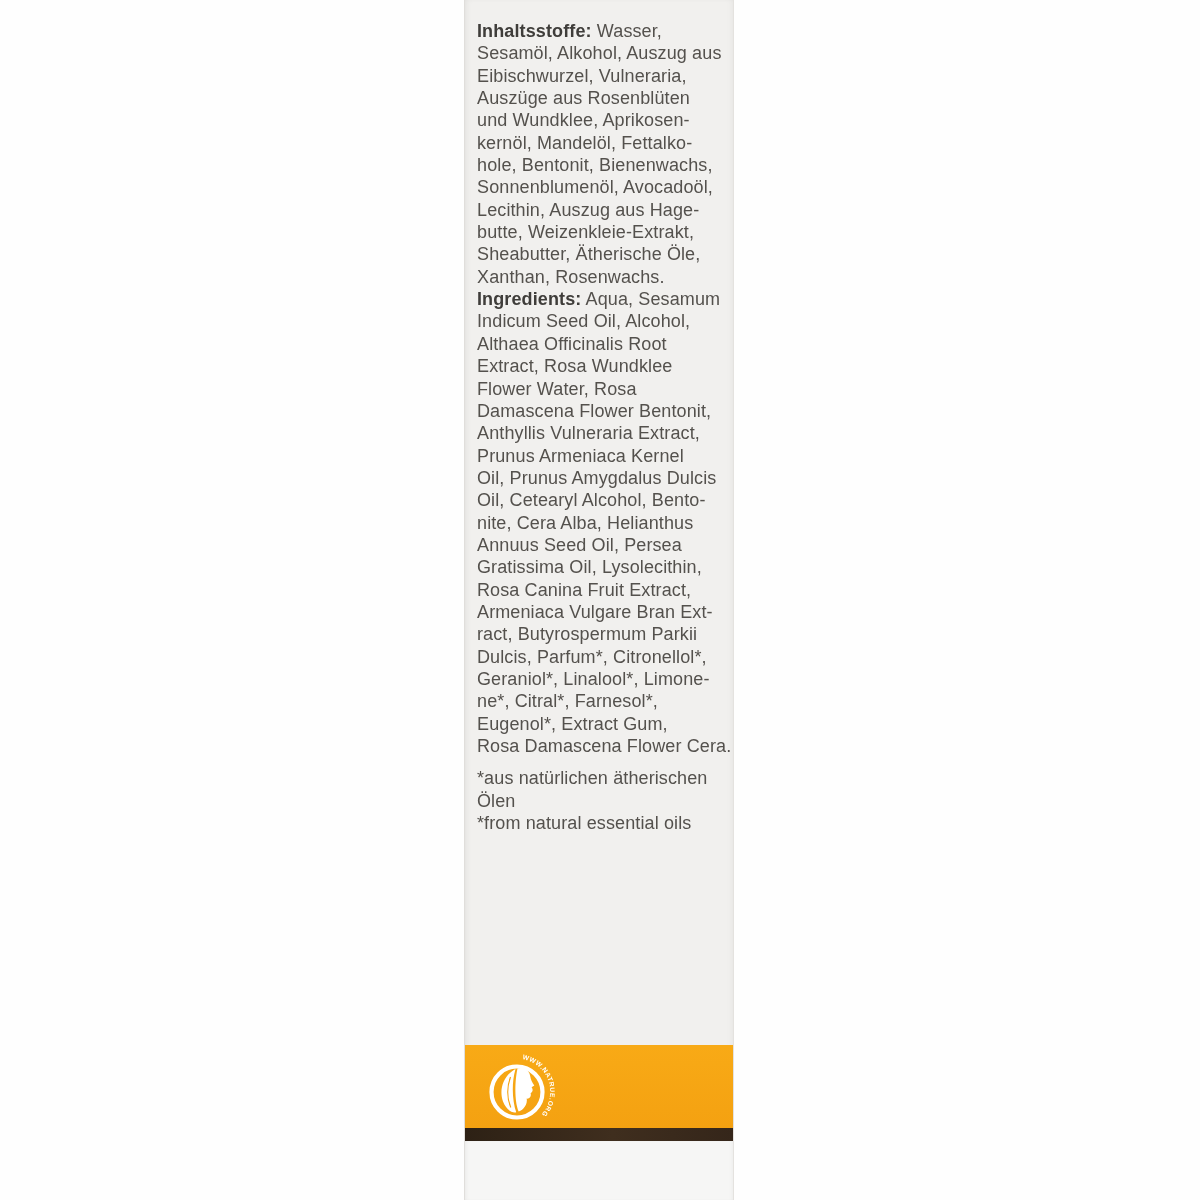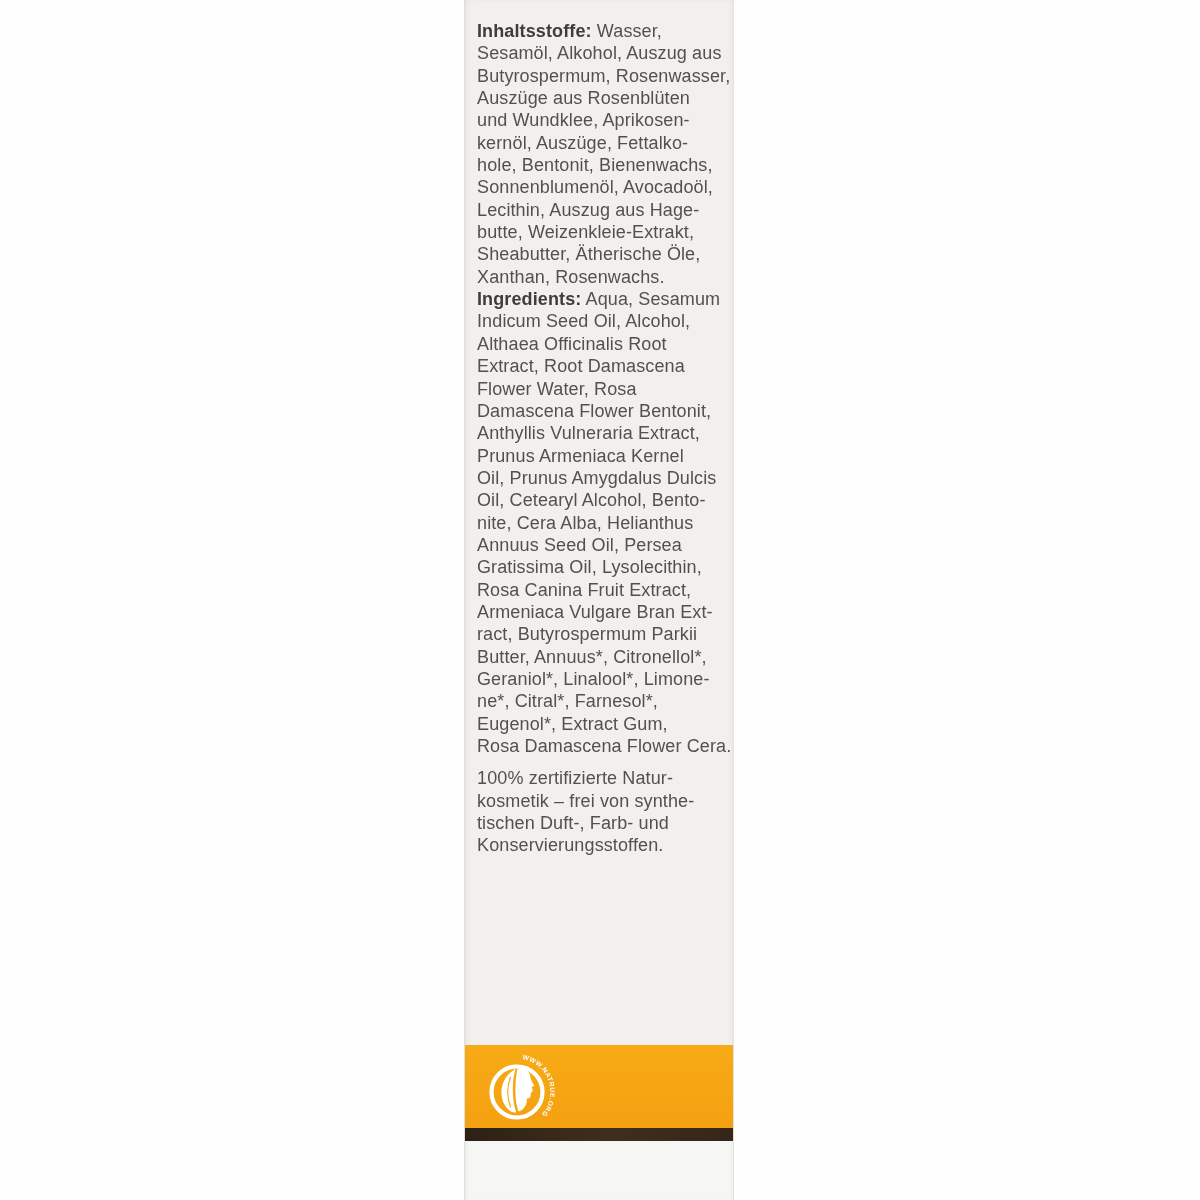--- a/index.html
+++ b/index.html
@@ -42,57 +42,56 @@
 </style>
 </head>
 <body>
 
 <div class="box">
 
   <div class="label">
       <div class="para">
         <div class="line"><b>Inhaltsstoffe:</b> Wasser,</div>
         <div class="line">Sesamöl, Alkohol, Auszug aus</div>
-        <div class="line">Butyrospermum, Rosenwasser,</div>
+        <div class="line">Eibischwurzel, Vulneraria,</div>
         <div class="line">Auszüge aus Rosenblüten</div>
         <div class="line">und Wundklee, Aprikosen-</div>
-        <div class="line">kernöl, Auszüge, Fettalko-</div>
+        <div class="line">kernöl, Mandelöl, Fettalko-</div>
         <div class="line">hole, Bentonit, Bienenwachs,</div>
         <div class="line">Sonnenblumenöl, Avocadoöl,</div>
         <div class="line">Lecithin, Auszug aus Hage-</div>
         <div class="line">butte, Weizenkleie-Extrakt,</div>
         <div class="line">Sheabutter, Ätherische Öle,</div>
         <div class="line">Xanthan, Rosenwachs.</div>
         <div class="line"><b>Ingredients:</b> Aqua, Sesamum</div>
         <div class="line">Indicum Seed Oil, Alcohol,</div>
         <div class="line">Althaea Officinalis Root</div>
-        <div class="line">Extract, Root Damascena</div>
+        <div class="line">Extract, Rosa Wundklee</div>
         <div class="line">Flower Water, Rosa</div>
         <div class="line">Damascena Flower Bentonit,</div>
         <div class="line">Anthyllis Vulneraria Extract,</div>
         <div class="line">Prunus Armeniaca Kernel</div>
         <div class="line">Oil, Prunus Amygdalus Dulcis</div>
         <div class="line">Oil, Cetearyl Alcohol, Bento-</div>
         <div class="line">nite, Cera Alba, Helianthus</div>
         <div class="line">Annuus Seed Oil, Persea</div>
         <div class="line">Gratissima Oil, Lysolecithin,</div>
         <div class="line">Rosa Canina Fruit Extract,</div>
         <div class="line">Armeniaca Vulgare Bran Ext-</div>
         <div class="line">ract, Butyrospermum Parkii</div>
-        <div class="line">Butter, Annuus*, Citronellol*,</div>
+        <div class="line">Dulcis, Parfum*, Citronellol*,</div>
         <div class="line">Geraniol*, Linalool*, Limone-</div>
         <div class="line">ne*, Citral*, Farnesol*,</div>
         <div class="line">Eugenol*, Extract Gum,</div>
         <div class="line">Rosa Damascena Flower Cera.</div>
       </div>
       <div class="para">
-        <div class="line">100% zertifizierte Natur-</div>
-        <div class="line">kosmetik – frei von synthe-</div>
-        <div class="line">tischen Duft-, Farb- und</div>
-        <div class="line">Konservierungsstoffen.</div>
+        <div class="line">*aus natürlichen ätherischen</div>
+        <div class="line">Ölen</div>
+        <div class="line">*from natural essential oils</div>
       </div>
     </div>
 
   <div class="band">
     <svg class="logo-svg" width="76" height="76" viewBox="0 0 76 76">
       <circle cx="38" cy="38" r="25.5" fill="none" stroke="#ffffff" stroke-width="4.2"></circle>
       <path d="M36.5,15 C25,21 19.5,35 24,47.5 C26.8,55 33,59.5 37.2,58.3 C33.2,46 32.4,29.5 36.5,15 Z" fill="#ffffff"></path>
       <path d="M31.5,23 C27.8,33 28,44 31.8,53.5" fill="none" stroke="#f5a411" stroke-width="1.1"></path>
       <path d="M38.5,14.5 C45.5,12.5 50.5,16.5 51.3,22.5 C51.7,25.5 53.2,28.6 55.3,31.6 L52.6,33.2 C54.6,36 53.4,38.3 51.6,38.9 C52.7,42.3 50.3,45 47.7,44.6 C48.8,50 44.5,56.5 39.7,57.4 C36.2,50 35,31 38.5,14.5 Z" fill="#ffffff"></path>
       <defs>

